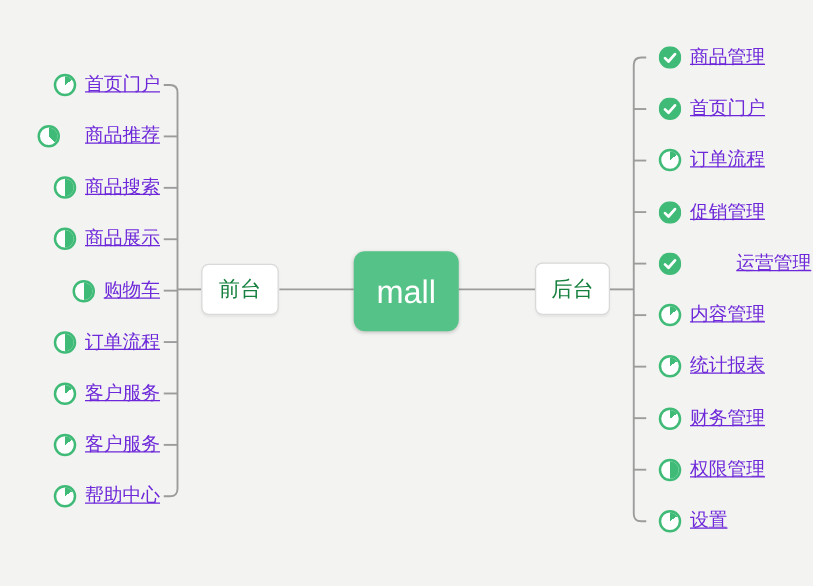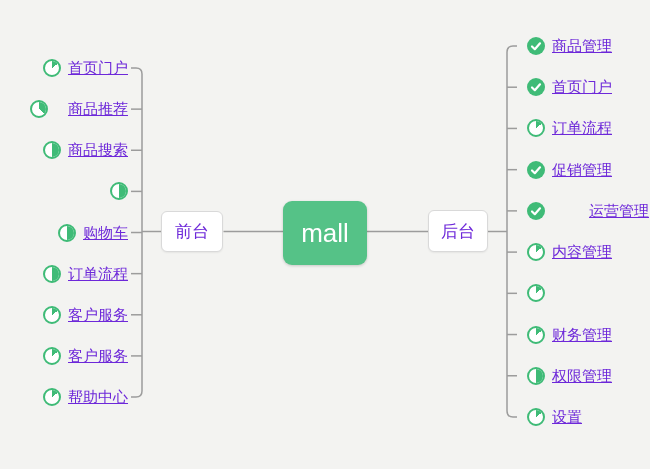--- a/index.html
+++ b/index.html
@@ -28,21 +28,21 @@
     border-radius:9px;
     color:#ffffff;
     font-size:26px;
     box-shadow:0 1px 3px rgba(0,0,0,.18);
     cursor:pointer;
   }
   .node.branch{
     background:#ffffff;
     border:1px solid #d9d9d9;
     border-radius:6px;
-    color:#6d28d9;
+    color:#15803d;
     font-size:17px;
     box-shadow:0 1px 2px rgba(0,0,0,.06);
     cursor:pointer;
   }
   .node.branch.left{left:161px;top:211px;width:62px;height:41px;}
   .node.branch.right{left:428px;top:210px;width:60px;height:42px;}
   .row{
     position:absolute;
     height:22px;
     display:flex;align-items:center;gap:7px;
@@ -124,20 +124,21 @@
       <div class="row" style="top: 139.26px; right: 522px;">
         <span class="picon">
           <span class="wedge" style="background: conic-gradient(rgb(63, 187, 119) 0deg, rgb(63, 187, 119) 180deg, transparent 180deg, transparent 360deg);"></span>
         </span>
         <span class="label">商品搜索</span>
       </div>
       <div class="row" style="top: 180.39px; right: 522px;">
         <span class="picon">
           <span class="wedge" style="background: conic-gradient(rgb(63, 187, 119) 0deg, rgb(63, 187, 119) 180deg, transparent 180deg, transparent 360deg);"></span>
         </span>
+        <span class="label">商品展示</span>
       </div>
       <div class="row" style="top: 221.52px; right: 522px;">
         <span class="picon">
           <span class="wedge" style="background: conic-gradient(rgb(63, 187, 119) 0deg, rgb(63, 187, 119) 180deg, transparent 180deg, transparent 360deg);"></span>
         </span>
         <span class="label">购物车</span>
       </div>
       <div class="row" style="top: 262.65px; right: 522px;">
         <span class="picon">
           <span class="wedge" style="background: conic-gradient(rgb(63, 187, 119) 0deg, rgb(63, 187, 119) 180deg, transparent 180deg, transparent 360deg);"></span>
@@ -209,20 +210,21 @@
       <div class="row" style="top: 241.1px; left: 527px;">
         <span class="picon">
           <span class="wedge" style="background: conic-gradient(rgb(63, 187, 119) 0deg, rgb(63, 187, 119) 54deg, transparent 54deg, transparent 360deg);"></span>
         </span>
         <span class="label">内容管理</span>
       </div>
       <div class="row" style="top: 282.32px; left: 527px;">
         <span class="picon">
           <span class="wedge" style="background: conic-gradient(rgb(63, 187, 119) 0deg, rgb(63, 187, 119) 54deg, transparent 54deg, transparent 360deg);"></span>
         </span>
+        <span class="label">统计报表</span>
       </div>
       <div class="row" style="top: 323.54px; left: 527px;">
         <span class="picon">
           <span class="wedge" style="background: conic-gradient(rgb(63, 187, 119) 0deg, rgb(63, 187, 119) 54deg, transparent 54deg, transparent 360deg);"></span>
         </span>
         <span class="label">财务管理</span>
       </div>
       <div class="row" style="top: 364.76px; left: 527px;">
         <span class="picon">
           <span class="wedge" style="background: conic-gradient(rgb(63, 187, 119) 0deg, rgb(63, 187, 119) 180deg, transparent 180deg, transparent 360deg);"></span>

